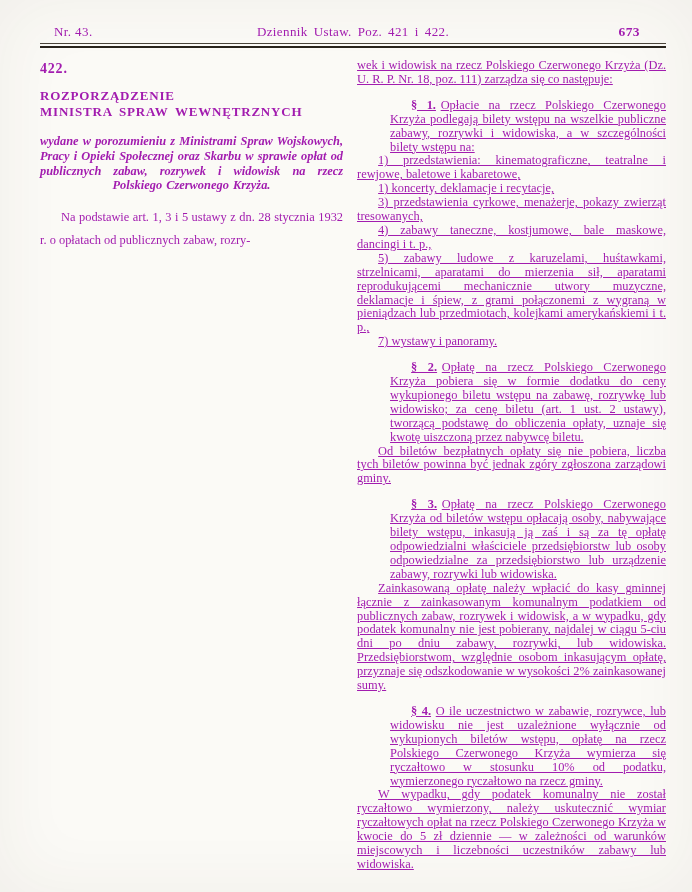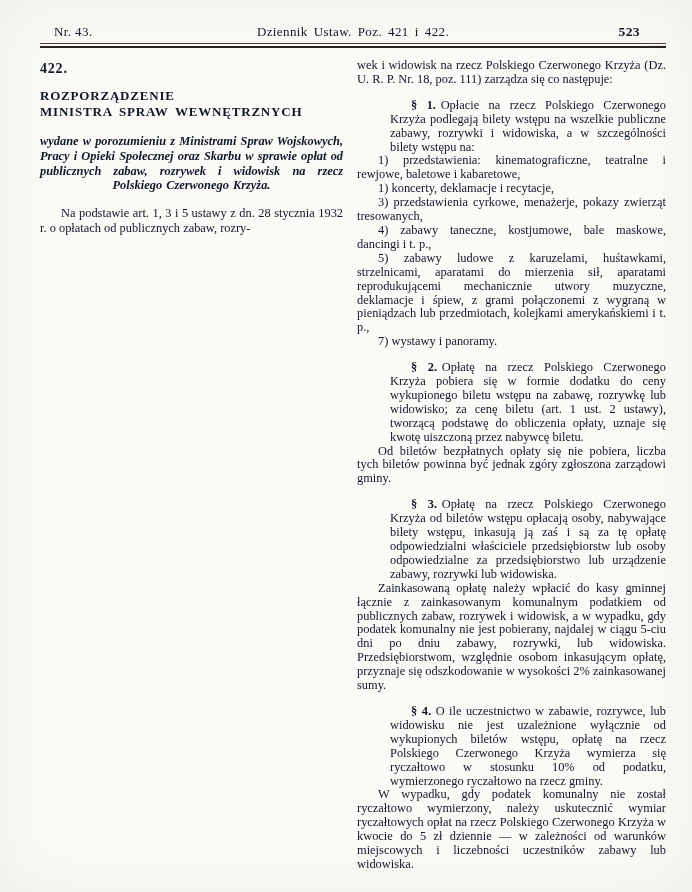--- a/index.html
+++ b/index.html
@@ -3,21 +3,21 @@
 <meta charset="utf-8">
 <style>
   html, body { margin: 0; padding: 0; background: #d8d5ce; }
   .page {
     position: relative;
     width: 692px;
     height: 892px;
     margin: 0 auto;
     box-sizing: border-box;
     background: #fbfaf6;
-    color: #0f172a;
+    color: #a21caf;
     font-family: "Liberation Serif", "DejaVu Serif", serif;
     padding: 24px 26px 0 40px;
     overflow: hidden;
     box-shadow: inset 0 0 70px rgba(60,50,30,0.06);
   }
   
   .masthead {
     display: grid;
     grid-template-columns: 1fr auto 1fr;
     align-items: baseline;
@@ -26,21 +26,21 @@
     padding-bottom: 3px;
     border-bottom: 1px solid #4a443a;
   }
   .masthead .issue { padding-left: 14px; }
   .masthead .center { text-align: center; word-spacing: 0.18em; }
   .masthead .pageno { text-align: right; font-weight: bold; padding-right: 26px; font-size: 13.5px; }
   .rule { height: 2px; background: #28231c; margin-top: 2px; }
   
   .cols { display: flex; gap: 14px; margin-top: 11px; }
   .col { width: 306px; }
-  .col.right { width: 312px; }
+  .col.right { width: 312px; text-decoration: underline; }
   
   .act-number {
     text-align: left; font-weight: bold;
     font-size: 14px; letter-spacing: 0.8px;
     margin: 2px 0 0 0;
   }
   .decree-title {
     text-align: left; font-weight: bold;
     font-size: 13px; line-height: 15.5px;
     letter-spacing: 0.8px; word-spacing: 0.22em;
@@ -51,21 +51,21 @@
     word-spacing: 0.35em; margin-top: 15px;
   }
   .decree-subtitle {
     font-weight: bold; font-size: 12.4px; line-height: 14.8px;
     text-align: justify; text-align-last: center;
     word-spacing: 0.08em;
     margin-top: 15px;
     font-style: italic;
   }
   .legal-basis {
-    font-size: 12.4px; line-height: 15px;
+    font-size: 12.4px; line-height: 23px;
     text-align: justify; text-indent: 1.7em;
     margin-top: 12px;
   }
   
   .para {
     font-size: 12.4px; line-height: 13.9px;
     text-align: justify; text-indent: 1.7em;
     margin: 0;
   }
   .para.noindent { text-indent: 0; }
@@ -74,21 +74,21 @@
   .marker:not(:empty) { padding-right: 0.38em; }
 </style>
 </head>
 <body>
 
 <div class="page">
 
   <div class="masthead">
     <span class="issue">Nr. 43.</span>
     <span class="center">Dziennik Ustaw. Poz. 421 i 422.</span>
-    <span class="pageno">523</span>
+    <span class="pageno">673</span>
   </div>
   <div class="rule"></div>
 
   <div class="cols">
 
     <div class="col left">
       <p class="act-number">422.</p>
       <div class="decree-title">
         <div>ROZPORZĄDZENIE</div>
         <div>MINISTRA SPRAW WEWNĘTRZNYCH</div>

